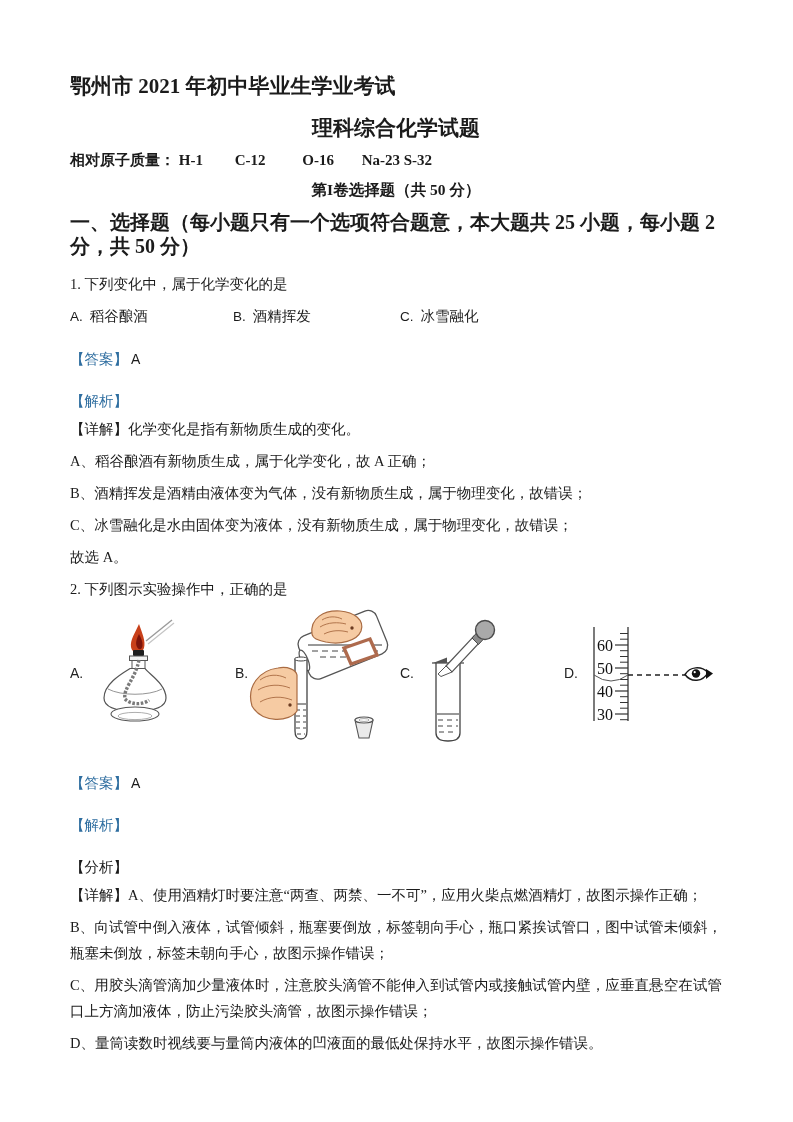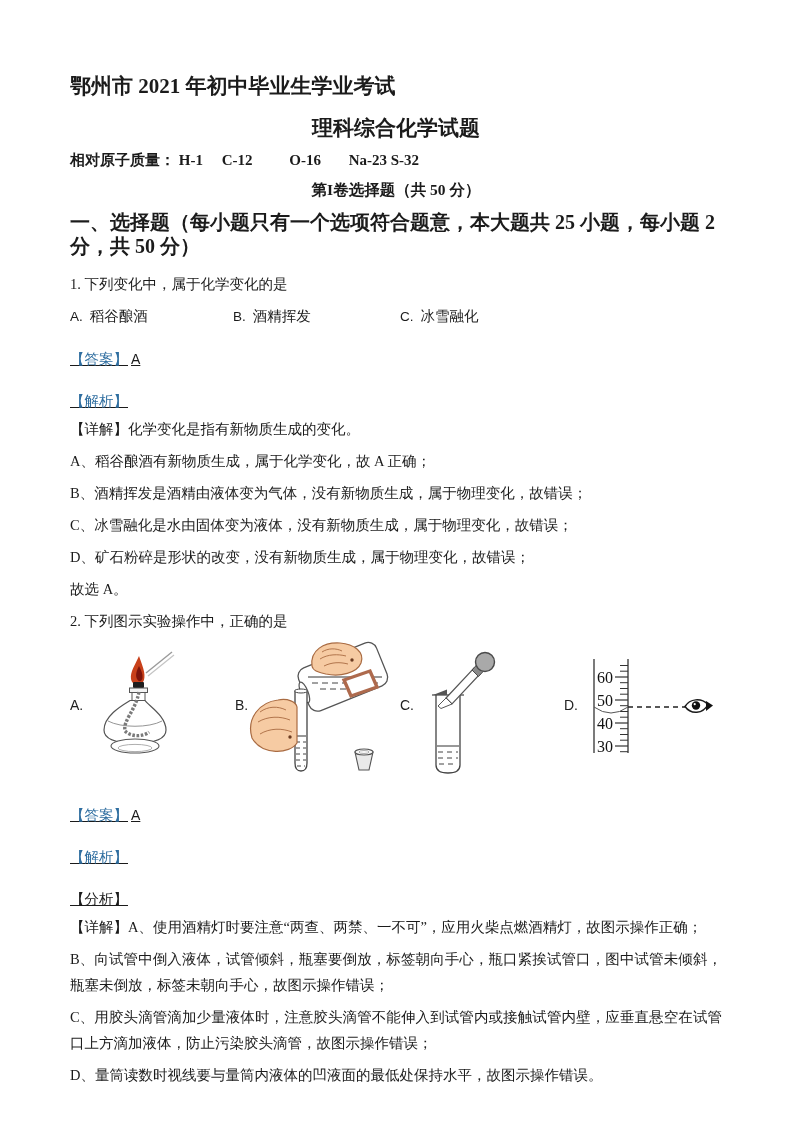--- a/index.html
+++ b/index.html
@@ -7,41 +7,41 @@
     position:relative;width:793px;height:1122px;background:#ffffff;overflow:hidden;
     font-family:"Liberation Serif","DejaVu Serif",serif;color:#1b1b1b;
     box-sizing:border-box;padding:72px 71px 0 70px;
   }
   .title{font-size:21px;font-weight:bold;line-height:28px;margin:0 0 14px;}
   .subtitle{font-size:21px;font-weight:bold;text-align:center;line-height:28px;margin:0 0 6px;}
   .boldline{font-size:15px;font-weight:bold;line-height:24px;margin:0 0 6px;}
   .centered{text-align:center;}
   .section-intro{font-size:20px;font-weight:bold;line-height:24px;margin:8px 0 13px;}
   p.body{font-size:14.5px;line-height:26px;margin:0 0 6px;text-align:justify;}
-  p.tagline{margin:16px 0 2px;text-decoration:underline;}
+  p.tagline{margin:16px 0 2px;}
   .tag{color:#2F6EA0;}
   .ans{font-family:"Liberation Sans","DejaVu Sans",sans-serif;font-size:14px;margin-left:3px;}
   .options{display:grid;grid-template-columns:163px 167px 163px auto;font-size:14.5px;line-height:26px;margin:0 0 5px;}
   .opt .optlabel{font-family:"Liberation Sans","DejaVu Sans",sans-serif;font-size:13.5px;margin-right:7px;}
   .figures{position:relative;height:146px;margin:2px 0 8px;}
   .figlabel{position:absolute;top:57px;font-family:"Liberation Sans","DejaVu Sans",sans-serif;font-size:14px;color:#222;}
   .figsvg{position:absolute;}
   .cylnum{font-family:"Liberation Serif","DejaVu Serif",serif;font-size:16px;fill:#111;}
 </style>
 </head>
 <body>
 
 <div class="page">
 
   <h1 class="title">鄂州市 2021 年初中毕业生学业考试</h1>
   <h2 class="subtitle">理科综合化学试题</h2>
 
   <p class="boldline">
     <span>相对原子质量：</span>
-    <span style="margin-right:15px">H-1</span>
+    <span style="margin-right:28px">H-1</span>
     <span style="margin-right:33px">C-12</span>
     <span style="margin-right:24px">O-16</span>
     <span style="">Na-23</span>
     <span>S-32</span>
   </p>
 
   <p class="boldline centered" style="font-size:15.5px">第I卷选择题（共 50 分）</p>
   <p class="section-intro">一、选择题（每小题只有一个选项符合题意，本大题共 25 小题，每小题 2 分，共 50 分）</p>
 
   <section>
@@ -50,21 +50,20 @@
       <div class="opt"><span class="optlabel">A.</span><span>稻谷酿酒</span></div>
       <div class="opt"><span class="optlabel">B.</span><span>酒精挥发</span></div>
       <div class="opt"><span class="optlabel">C.</span><span>冰雪融化</span></div>
     </div>
     <p class="body tagline"><span class="tag">【答案】</span><span class="ans">A</span></p>
     <p class="body tagline"><span class="tag">【解析】</span></p>
     <p class="body">【详解】化学变化是指有新物质生成的变化。</p>
     <p class="body">A、稻谷酿酒有新物质生成，属于化学变化，故 A 正确；</p>
     <p class="body">B、酒精挥发是酒精由液体变为气体，没有新物质生成，属于物理变化，故错误；</p>
     <p class="body">C、冰雪融化是水由固体变为液体，没有新物质生成，属于物理变化，故错误；</p>
-    <p class="body">D、矿石粉碎是形状的改变，没有新物质生成，属于物理变化，故错误；</p>
     <p class="body">故选 A。</p>
   </section>
 
   <section>
     <p class="body">2. 下列图示实验操作中，正确的是</p>
 
     <div class="figures">
       <span class="figlabel" style="left:0">A.</span>
       <span class="figlabel" style="left:165px">B.</span>
       <span class="figlabel" style="left:330px">C.</span>

